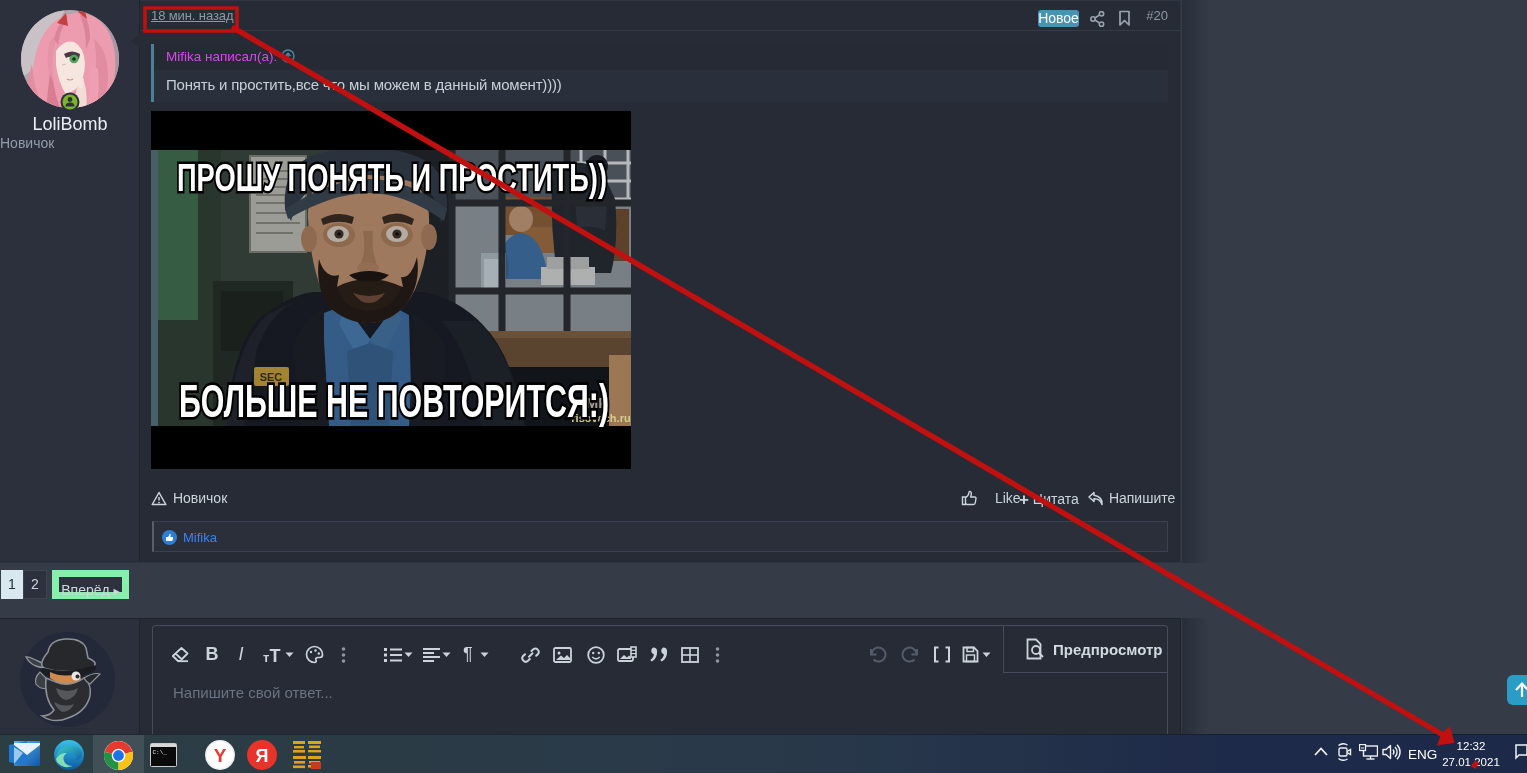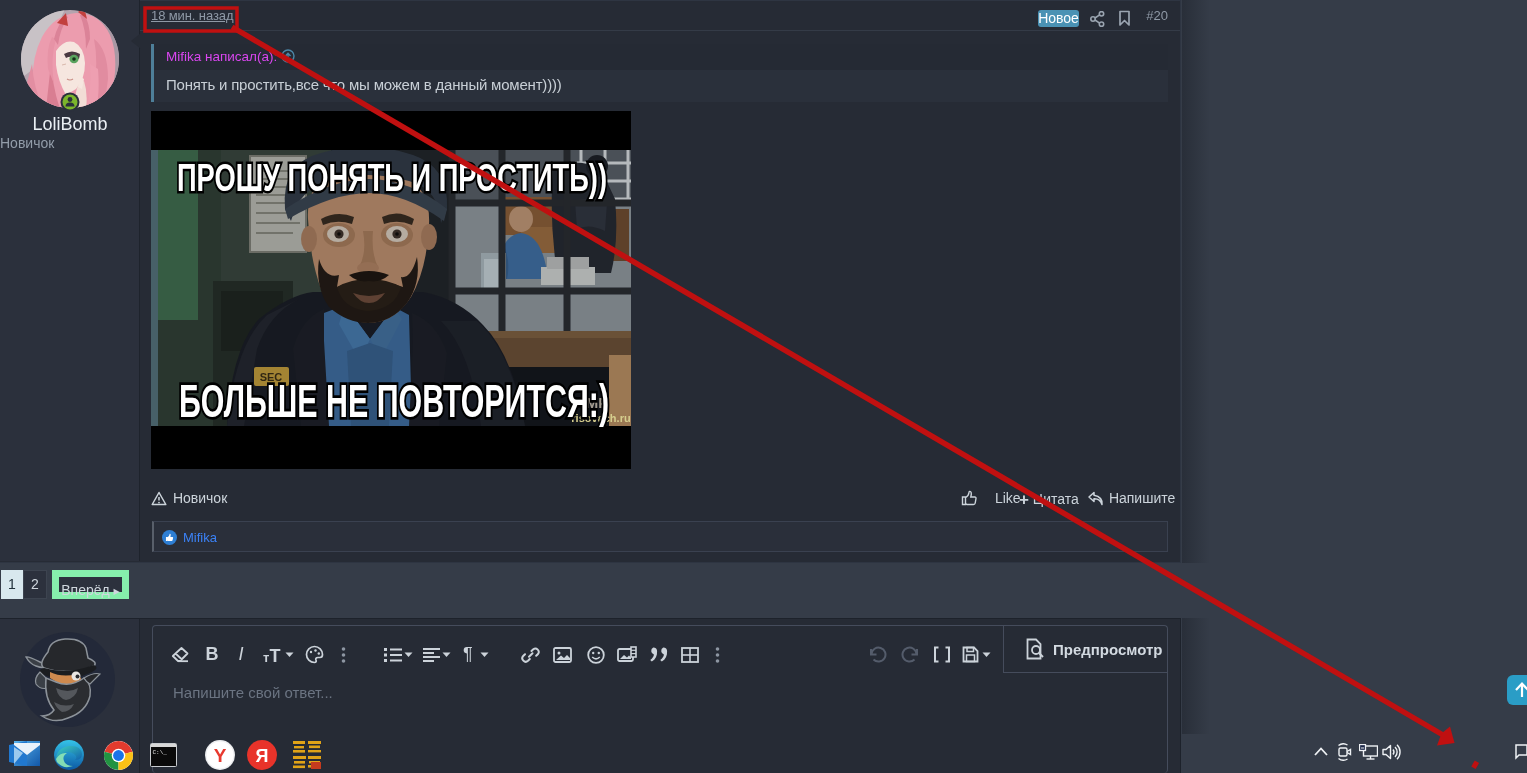--- a/index.html
+++ b/index.html
@@ -445,20 +445,25 @@
       <path d="M34 70 Q44 76 54 72 Q50 80 42 80 Q36 76 34 70 Z" fill="#54575c"></path>
     </g>
   </svg>
 
   <div class="scrolltop">
     <svg class="abs" style="left:6px;top:6px" width="18" height="18" viewBox="0 0 18 18">
         <path d="M9 16 V3 M3 9 L9 2.5 L15 9" fill="none" stroke="#fff" stroke-width="2.2"></path>
       </svg>
   </div>
 
+  <div class="taskbar">
+    <div class="chrometile"></div>
+    <div class="engtxt">ENG</div>
+    <div class="trayclock">12:32<br>27.01.2021</div>
+  </div>
   <div id="taskicons">
 
     <svg class="abs" style="left:9px;top:741px" width="31" height="25" viewBox="0 0 31 25">
       <defs>
           <linearGradient id="mg" x1="0" y1="0" x2="1" y2="1">
             <stop offset="0" stop-color="#57b3ee"></stop>
             <stop offset="1" stop-color="#1257a8"></stop>
           </linearGradient>
         </defs>
       <path d="M5 0 H31 V25 H5 Z" fill="url(#mg)"></path>

